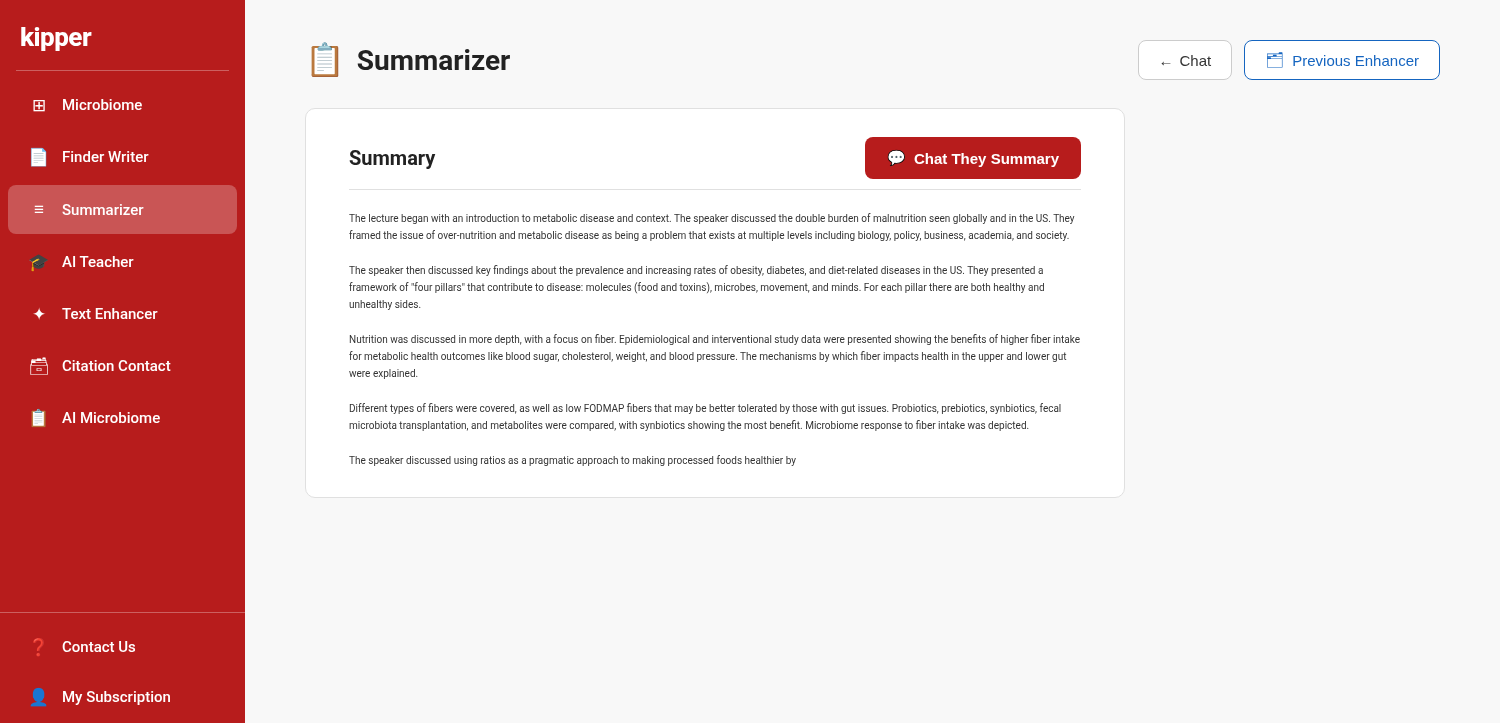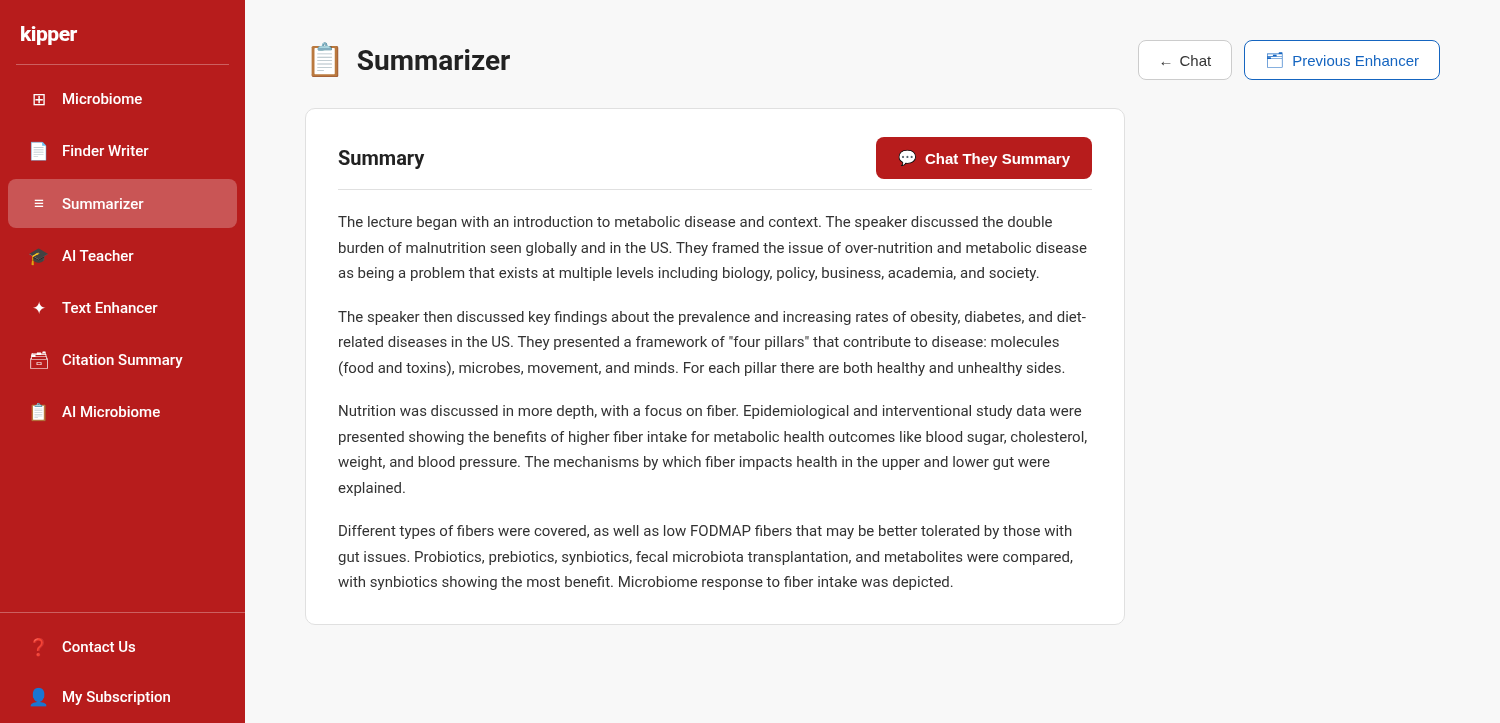--- a/index.html
+++ b/index.html
@@ -20,21 +20,21 @@
       width: 245px;
       min-width: 245px;
       background: #b71c1c;
       color: white;
       display: flex;
       flex-direction: column;
       height: 100%;
     }
     #sidebar-logo {
       padding: 22px 20px 18px;
-      font-size: 21px;
+      font-size: 26px;
       font-weight: 800;
       color: white;
       letter-spacing: -0.5px;
     }
     #sidebar-divider {
       border: none;
       border-top: 1px solid rgba(255,255,255,0.3);
       margin: 0 16px 8px;
     }
     .sidebar-item {
@@ -121,21 +121,21 @@
       font-weight: 500;
       cursor: pointer;
       color: #1565c0;
     }
 
     
     #summary-card {
       background: white;
       border: 1px solid #e0e0e0;
       border-radius: 10px;
-      padding: 28px 32px;
+      padding: 28px 43px;
       max-width: 820px;
     }
     #summary-card-header {
       display: flex;
       align-items: center;
       justify-content: space-between;
       margin-bottom: 4px;
     }
     #summary-title {
       font-size: 20px;
@@ -154,21 +154,21 @@
       font-weight: 600;
       cursor: pointer;
       color: white;
     }
     #summary-divider {
       border: none;
       border-top: 1px solid #e0e0e0;
       margin: 10px 0 20px;
     }
     #summary-content {
-      font-size: 15px;
+      font-size: 10px;
       line-height: 1.7;
       color: #333;
     }
     #summary-content p {
       margin-bottom: 18px;
     }
     #summary-content p:last-child {
       margin-bottom: 0;
     }
   </style>
@@ -194,21 +194,21 @@
   <a class="sidebar-item">
     <span class="icon">🎓</span>
     <span>AI Teacher</span>
   </a>
   <a class="sidebar-item">
     <span class="icon">✦</span>
     <span>Text Enhancer</span>
   </a>
   <a class="sidebar-item">
     <span class="icon">🗃</span>
-    <span>Citation Summary</span>
+    <span>Citation Contact</span>
   </a>
   <a class="sidebar-item">
     <span class="icon">📋</span>
     <span>AI Microbiome</span>
   </a>
 
   <div class="sidebar-bottom">
     <a class="sidebar-item">
       <span class="icon">❓</span>
       <span>Contact Us</span>
@@ -245,15 +245,16 @@
         <span>💬</span>
         <span>Chat They Summary</span>
       </button>
     </div>
     <hr id="summary-divider">
     <div id="summary-content">
       <p>The lecture began with an introduction to metabolic disease and context. The speaker discussed the double burden of malnutrition seen globally and in the US. They framed the issue of over-nutrition and metabolic disease as being a problem that exists at multiple levels including biology, policy, business, academia, and society.</p>
       <p>The speaker then discussed key findings about the prevalence and increasing rates of obesity, diabetes, and diet-related diseases in the US. They presented a framework of "four pillars" that contribute to disease: molecules (food and toxins), microbes, movement, and minds. For each pillar there are both healthy and unhealthy sides.</p>
       <p>Nutrition was discussed in more depth, with a focus on fiber. Epidemiological and interventional study data were presented showing the benefits of higher fiber intake for metabolic health outcomes like blood sugar, cholesterol, weight, and blood pressure. The mechanisms by which fiber impacts health in the upper and lower gut were explained.</p>
       <p>Different types of fibers were covered, as well as low FODMAP fibers that may be better tolerated by those with gut issues. Probiotics, prebiotics, synbiotics, fecal microbiota transplantation, and metabolites were compared, with synbiotics showing the most benefit. Microbiome response to fiber intake was depicted.</p>
+      <p>The speaker discussed using ratios as a pragmatic approach to making processed foods healthier by</p>
     </div>
   </div>
 </main>
 
 </body></html>

